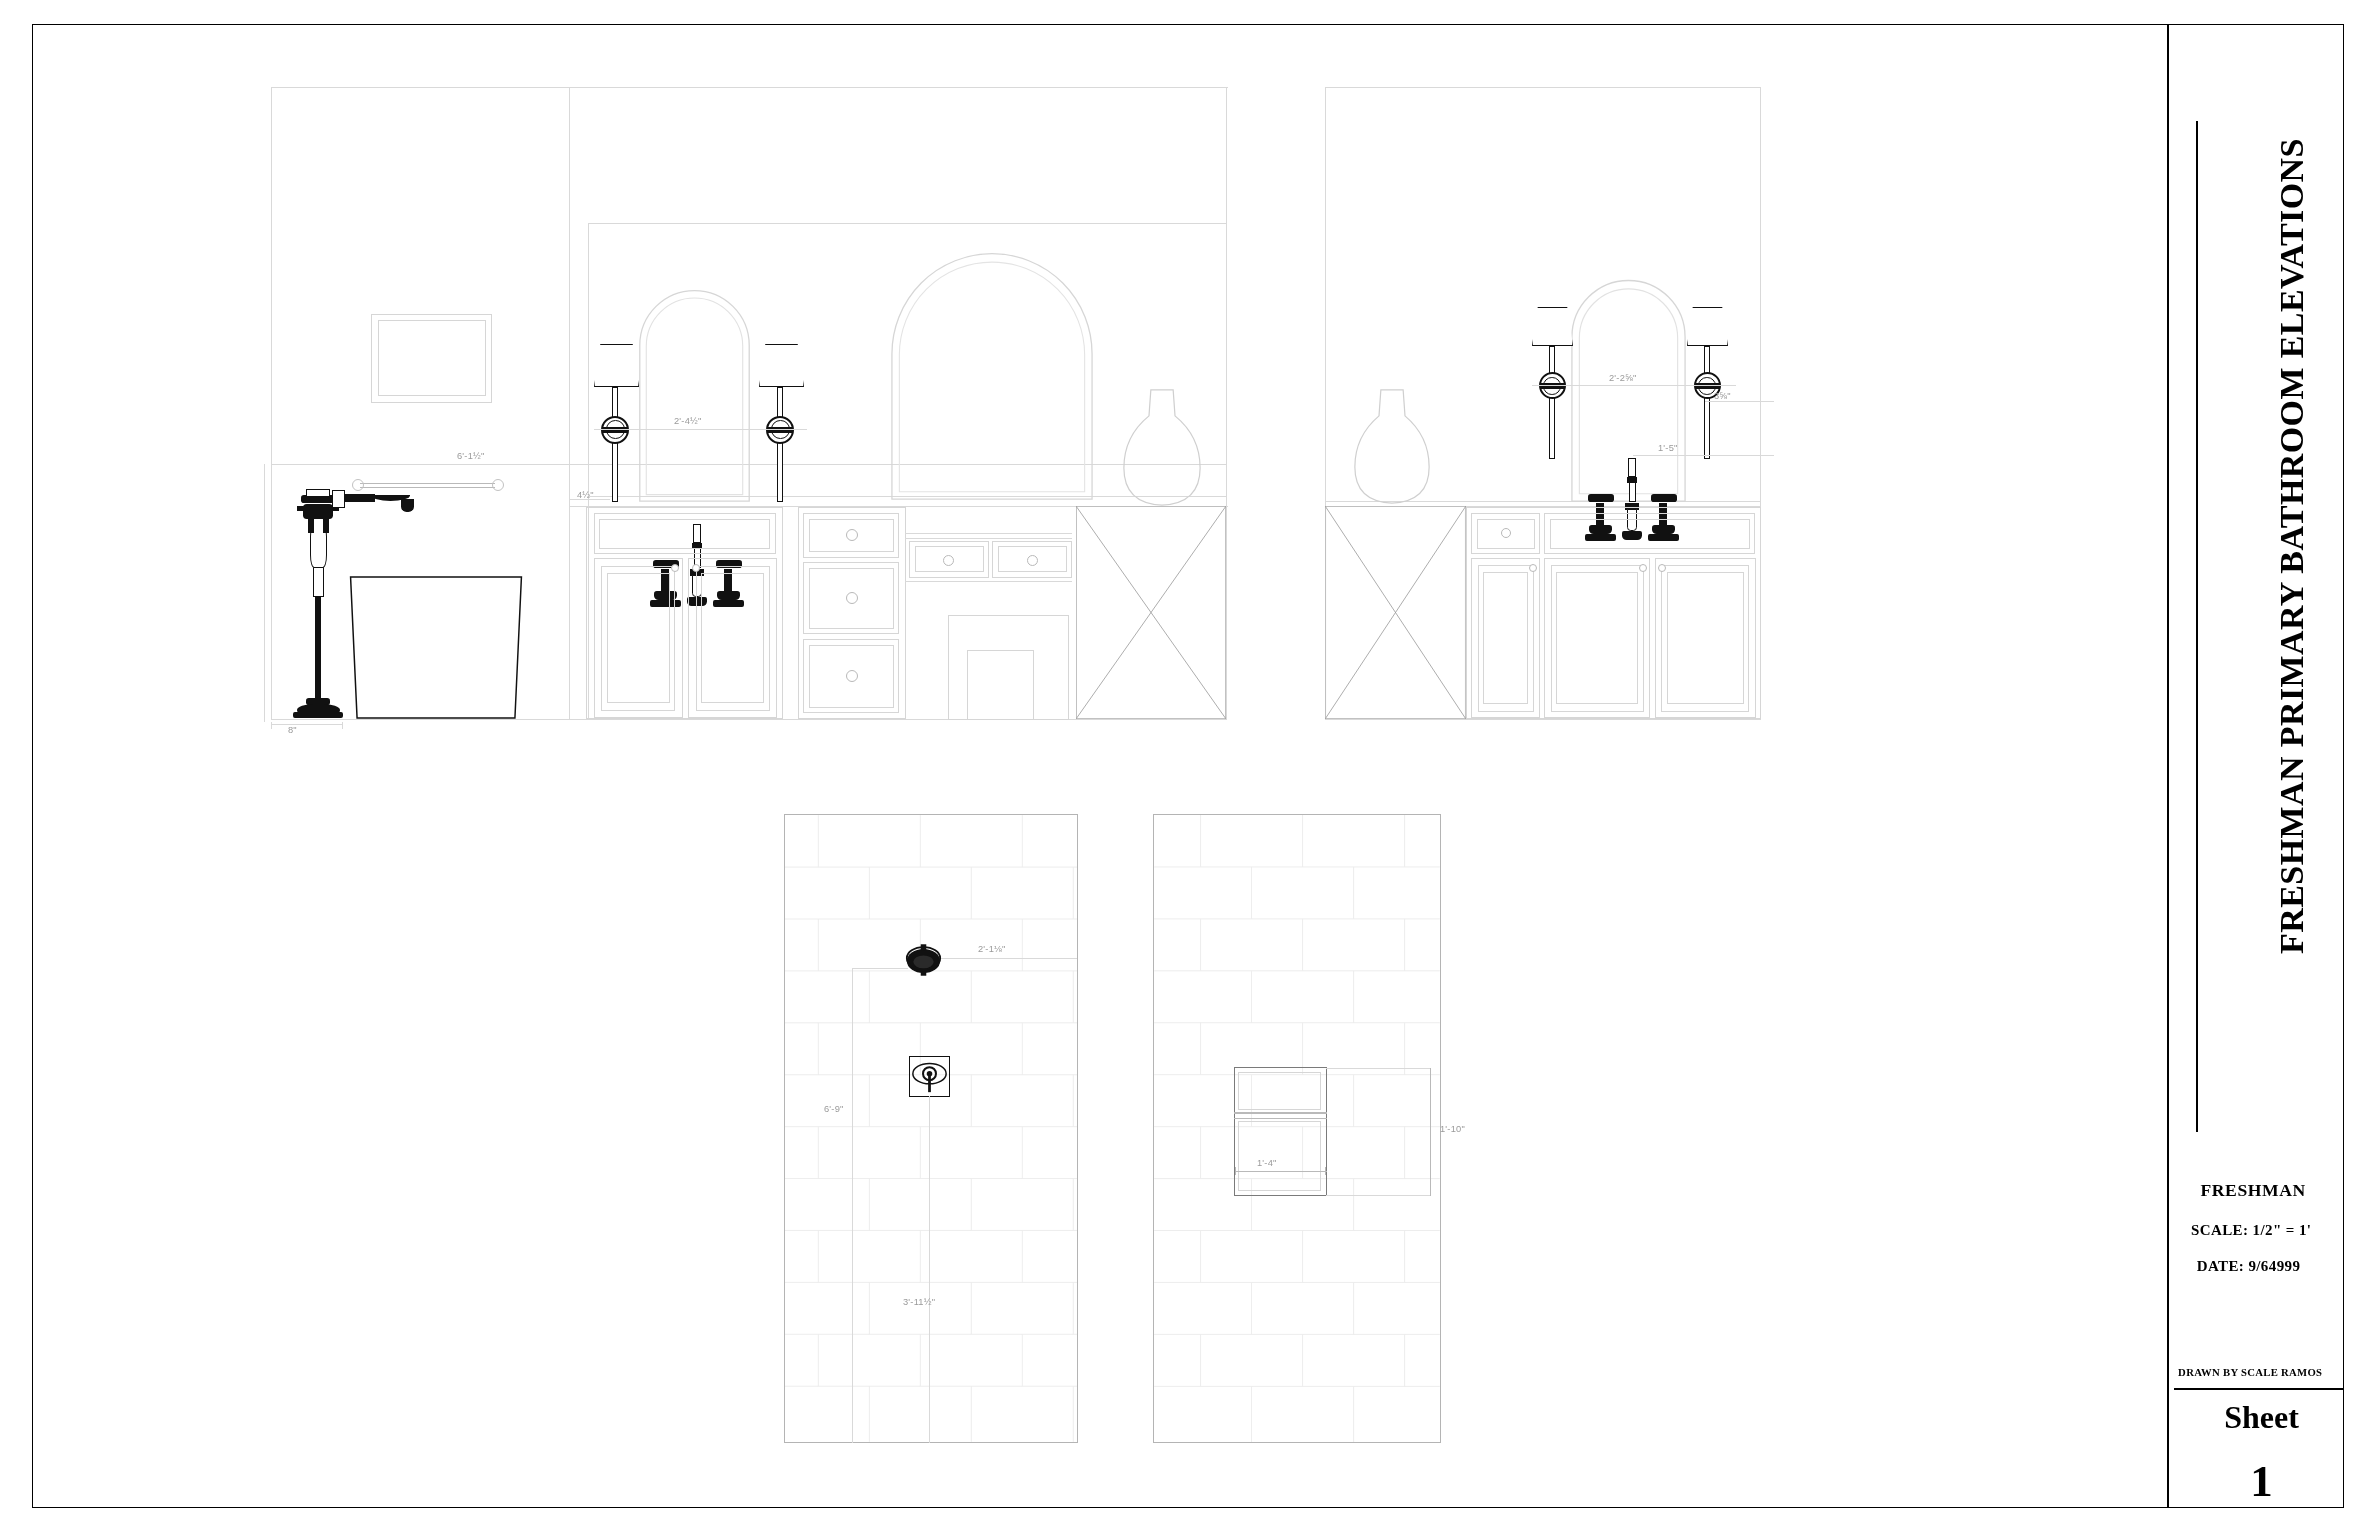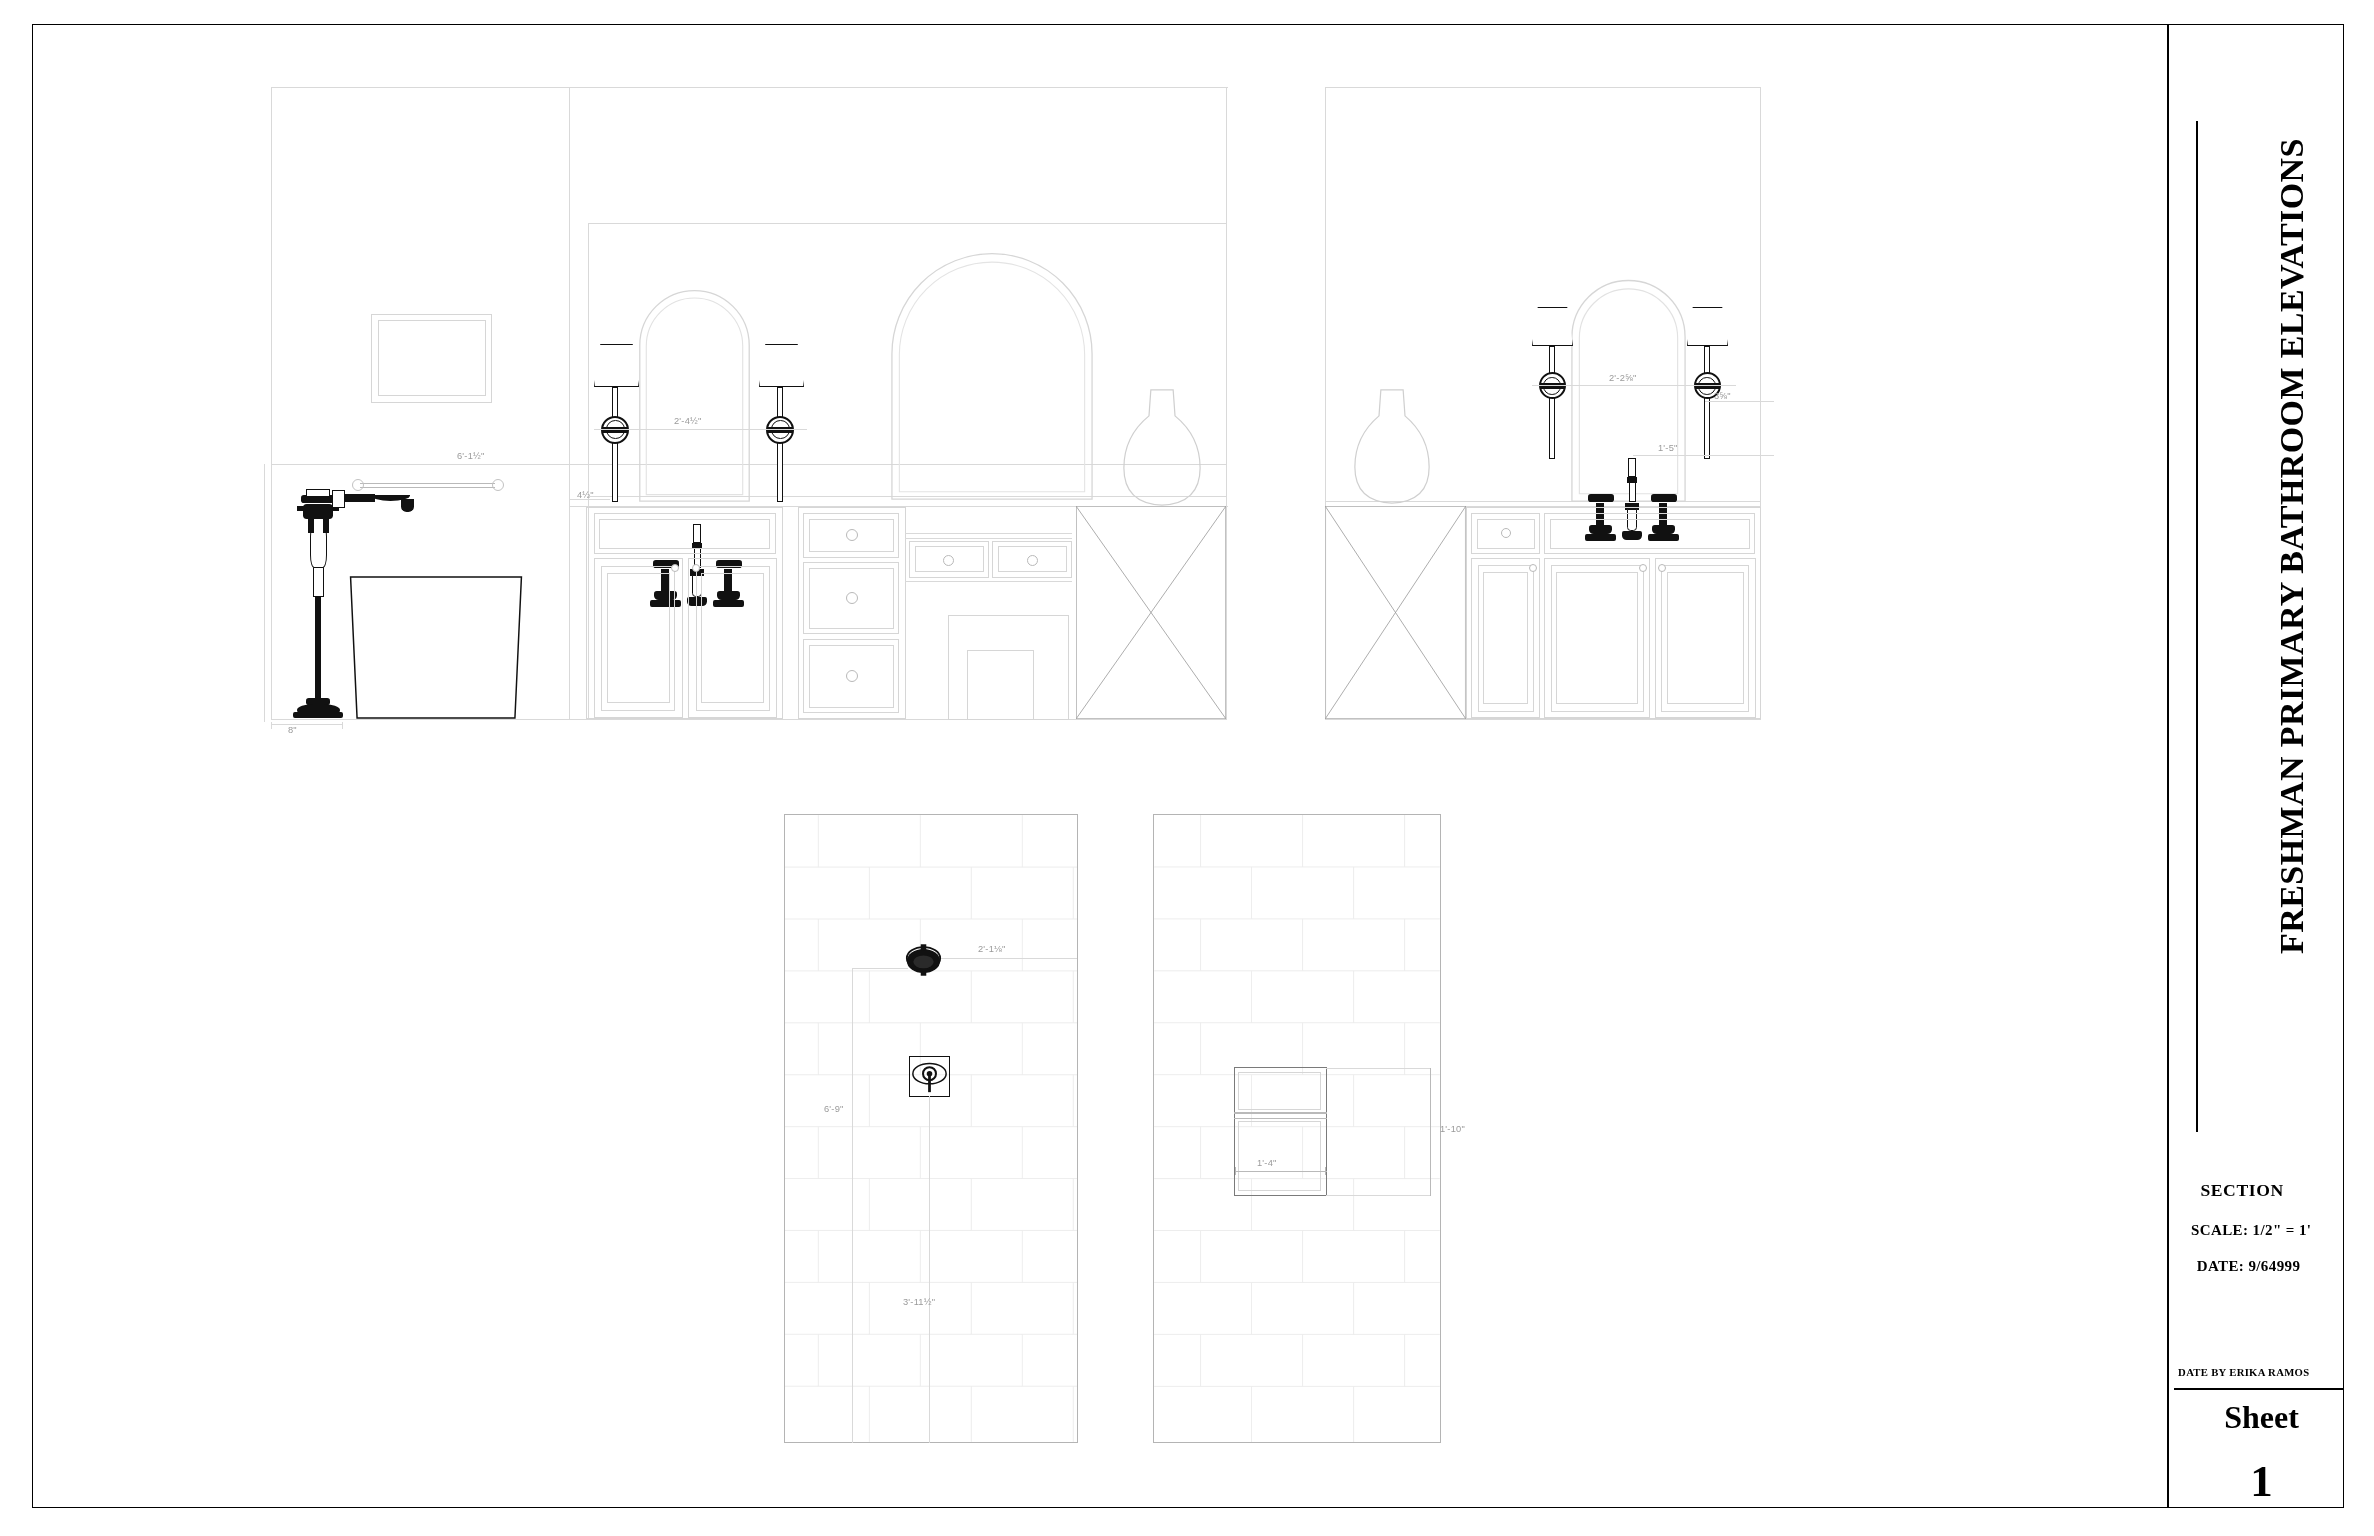--- a/index.html
+++ b/index.html
@@ -63,24 +63,24 @@
 </head>
 <body>
 
 <div id="sheet">
 
   <div class="page-border"></div>
   <div class="title-rule"></div>
 
   <div class="titleblock">
     <div class="vtitle">FRESHMAN PRIMARY BATHROOM ELEVATIONS</div>
-    <div class="tb-line tb-section">SECTION</div>
+    <div class="tb-line tb-section">FRESHMAN</div>
     <div class="tb-line tb-scale">SCALE:  1/2" = 1'</div>
     <div class="tb-line tb-date">DATE:  9/64999</div>
-    <div class="tb-line tb-drawn">DATE BY ERIKA RAMOS</div>
+    <div class="tb-line tb-drawn">DRAWN BY SCALE RAMOS</div>
     <div class="tb-rule"></div>
     <div class="tb-sheet">Sheet</div>
     <div class="tb-num">1</div>
   </div>
   <div class="vtitle-underline"></div>
 
   <div>
 
     <div class="ln" style="left:271px;top:87px;width:0.9px;height:633px;"></div>
     <div class="ln" style="left:271px;top:87px;width:299px;height:0.9px;"></div>

